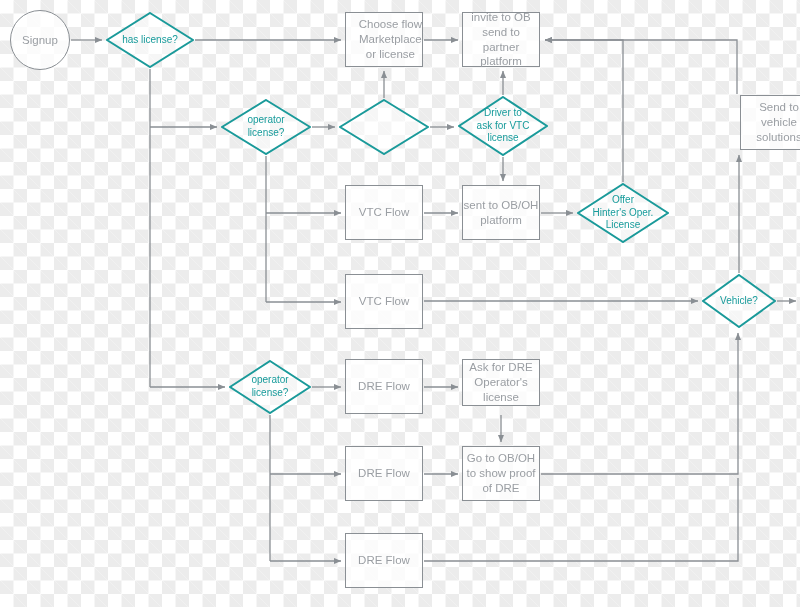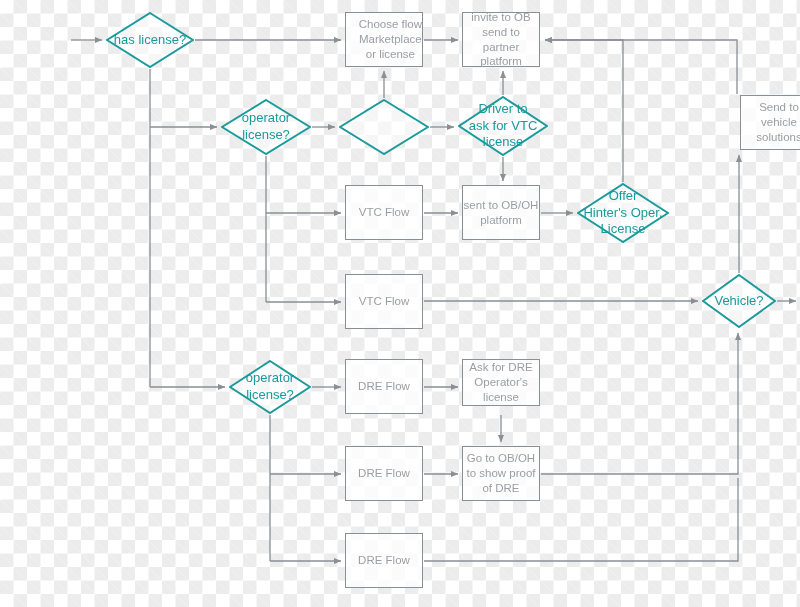--- a/index.html
+++ b/index.html
@@ -47,21 +47,21 @@
   .circle {
     border: 1.2px solid #8a8f94;
     background: rgba(255,255,255,0.78);
     color: #9a9ea3;
     font-size: 11.5px;
     border-radius: 50%;
   }
   
   .diamond {
     color: #179b9b;
-    font-size: 13px;
+    font-size: 10px;
     background: transparent;
   }
   .diamond .dlabel {
     position: relative;
     z-index: 2;
     width: 104%;
   }
   .diamond .dshape {
     position: absolute;
     left: 0; top: 0;
@@ -146,20 +146,23 @@
 
     <path class="edge-line" d="M424,561 L738,561 L738,478"></path>
 
     <path class="edge-line" d="M739,273 L739,155" marker-end="url(#arrow)"></path>
 
     <path class="edge-line" d="M737,94 L737,40 L545,40" marker-end="url(#arrow)"></path>
 
     <path class="edge-line" d="M777,301 L796,301" marker-end="url(#arrow)"></path>
   </svg>
 
+  <div class="node circle" style="left:10px;top:10px;width:60px;height:60px;">
+    <span>Signup</span>
+  </div>
 
   <div class="node diamond" style="left:106px;top:12px;width:88px;height:56px;">
     <svg class="dshape" viewBox="0 0 88 56" preserveAspectRatio="none">
         <polygon points="44,1 87,28 44,55 1,28"></polygon>
       </svg>
     <span class="dlabel">has license?</span>
   </div>
 
   <div class="node box" style="left:345px;top:12px;width:78px;height:55px;justify-content:flex-end;">
     <span>Choose flow<br>Marketplace<br>or license</span>

